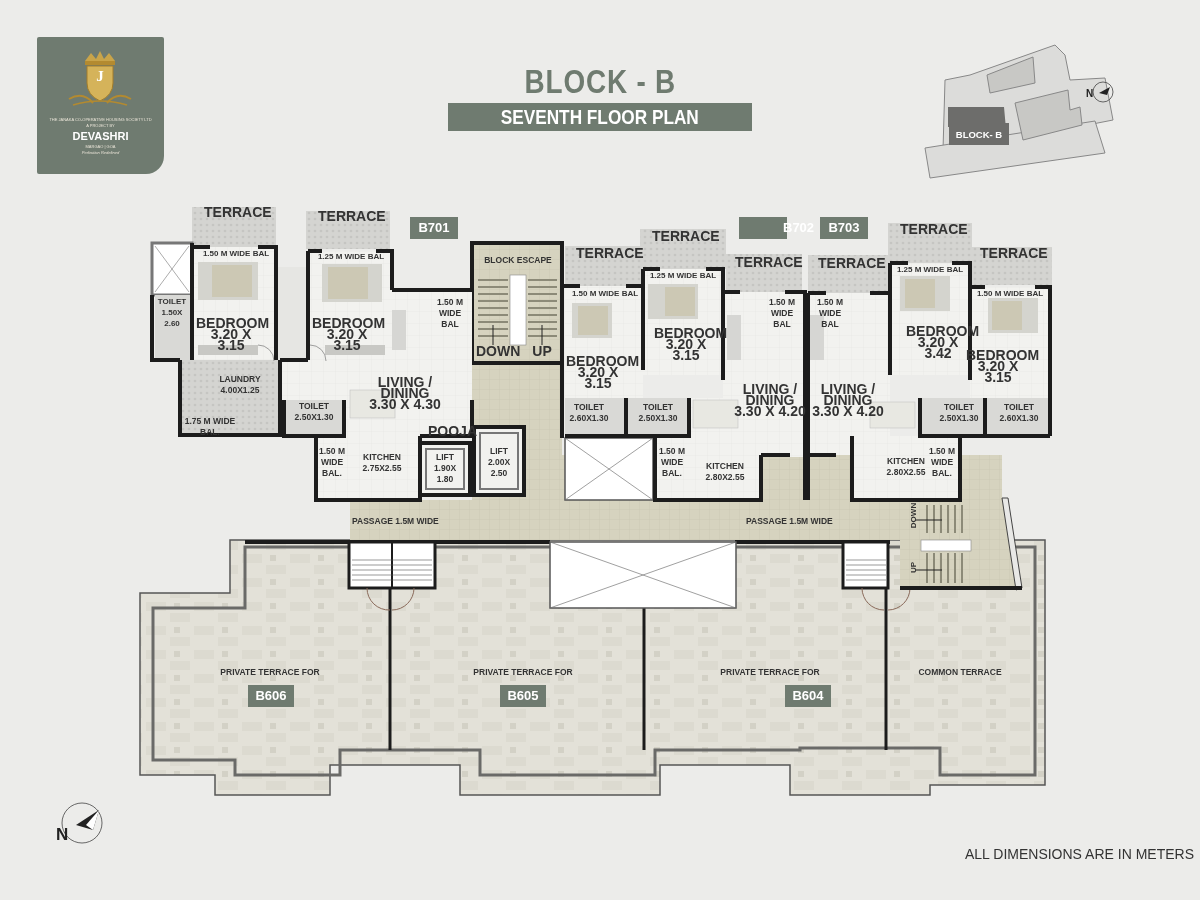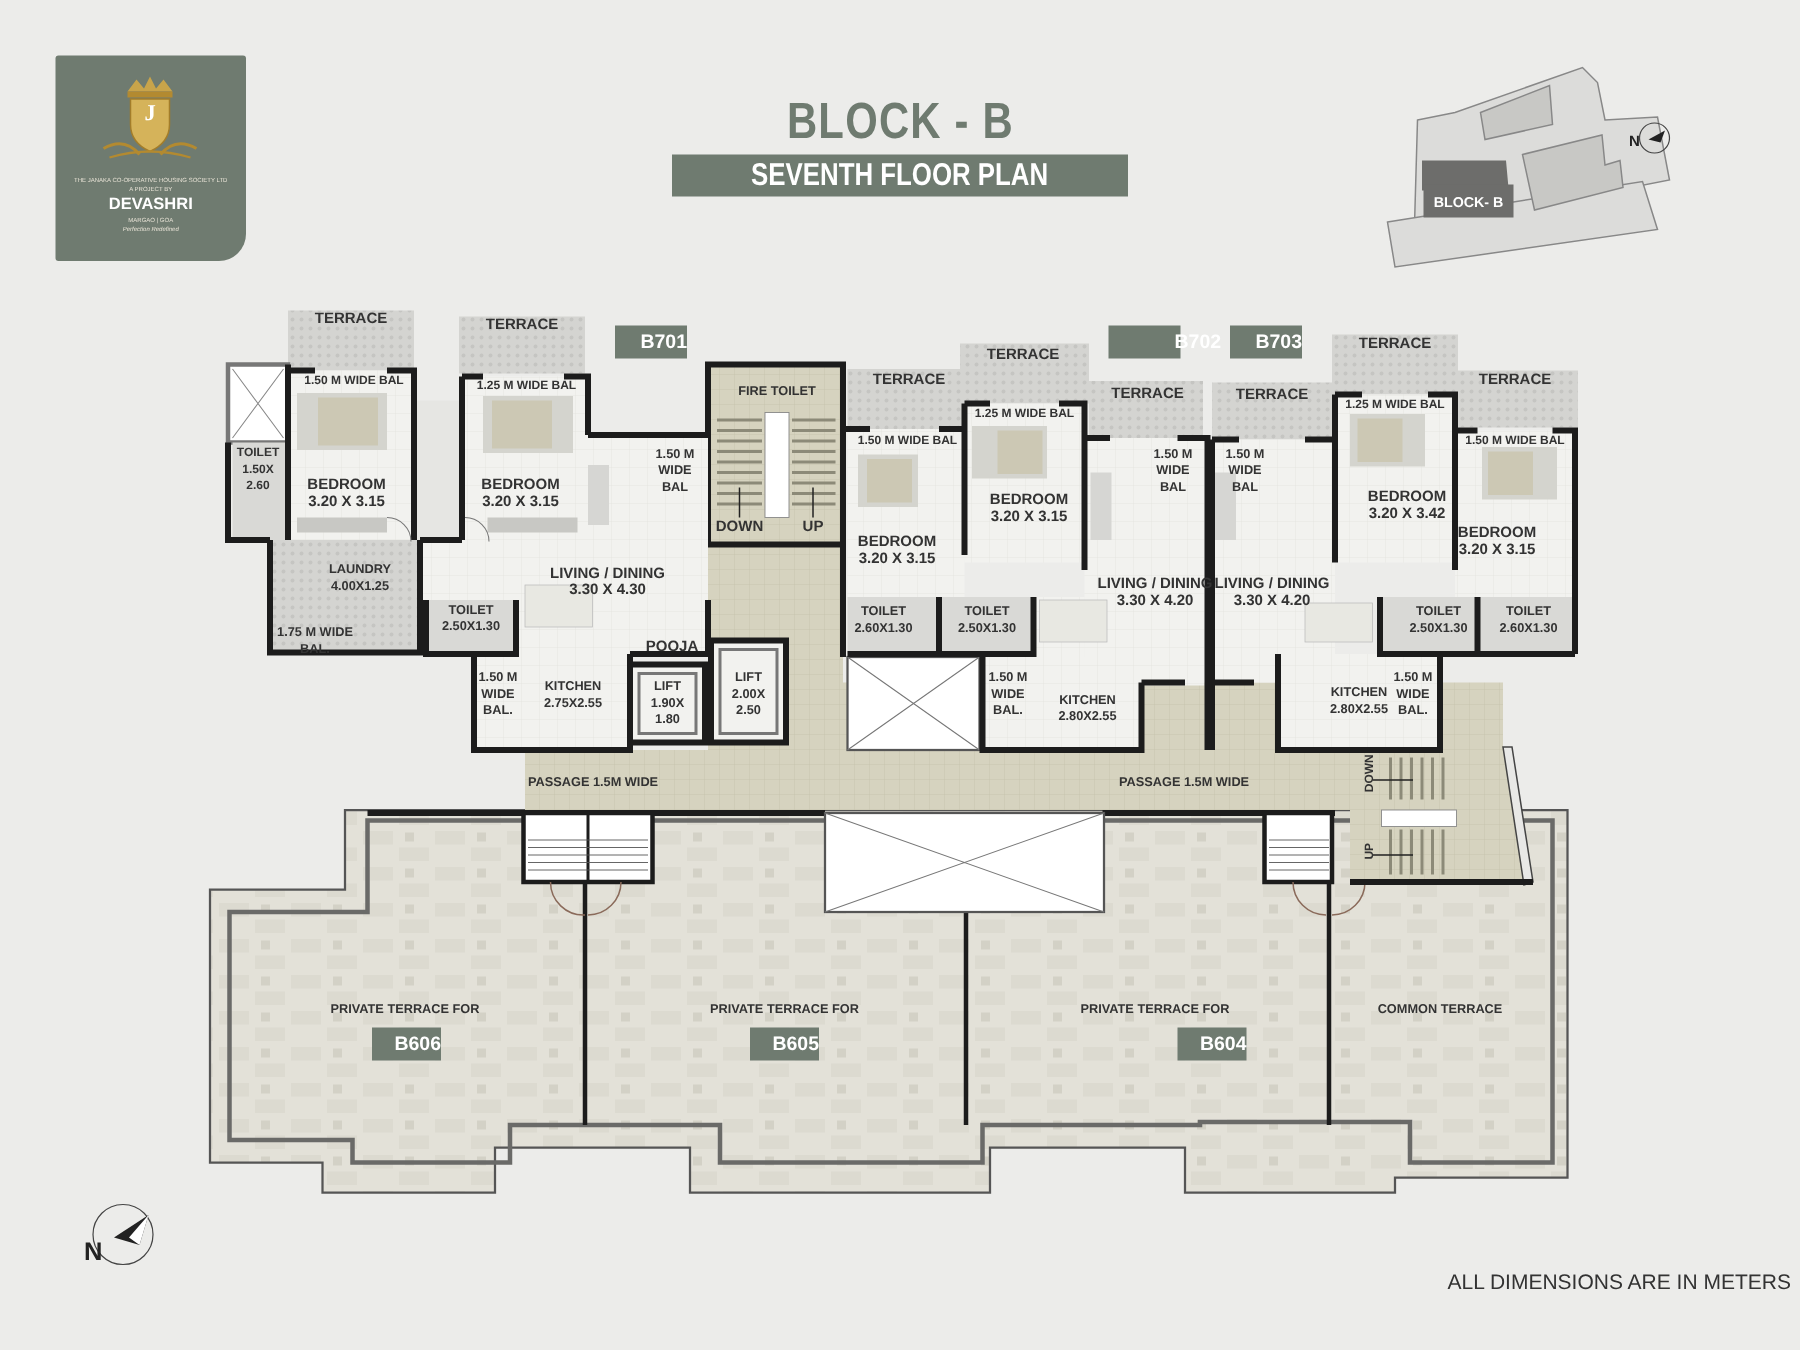--- a/index.html
+++ b/index.html
@@ -1,20 +1,20 @@
 <!DOCTYPE html>
 <html><head>
 <meta charset="utf-8">
 <style>
   * { box-sizing: border-box; margin: 0; padding: 0; }
   body { width: 1200px; height: 900px; background: #ececea; font-family: "Liberation Sans", sans-serif; position: relative; overflow: hidden; }
   .abs { position: absolute; }
-  .lbl { position: absolute; font-family: "Liberation Sans", sans-serif; font-weight: bold; color: #333; font-size: 10px; text-align: center; line-height: 11px; white-space: pre-line; }
+  .lbl { position: absolute; font-family: "Liberation Sans", sans-serif; font-weight: bold; color: #333; font-size: 14px; text-align: center; line-height: 11px; white-space: pre-line; }
   .lbl span { display: block; }
-  .badge { position: absolute; background: #6f7b70; color: #fff; font-weight: bold; font-size: 13px; text-align: right; line-height: 22px; height: 22px; font-family: "Liberation Sans", sans-serif; }
+  .badge { position: absolute; background: #6f7b70; color: #fff; font-weight: bold; font-size: 13px; text-align: center; line-height: 22px; height: 22px; font-family: "Liberation Sans", sans-serif; }
   
   #logo { left: 37px; top: 37px; width: 127px; height: 137px; background: #6f7b70; border-radius: 2px 2px 18px 2px; }
   #crest { left: 26px; top: 12px; width: 74px; height: 62px; }
   #logo-l1 { left: 0; width: 127px; top: 80px; font-size: 4px; color: #e8e3d6; text-align: center; }
   #logo-l2 { left: 0; width: 127px; top: 86px; font-size: 4px; color: #e8e3d6; text-align: center; }
   #logo-brand { left: 0; width: 127px; top: 93px; font-size: 11px; font-weight: bold; color: #fff; text-align: center; }
   #logo-l3 { left: 0; width: 127px; top: 107px; font-size: 4px; color: #e8e3d6; text-align: center; }
   #logo-l4 { left: 0; width: 127px; top: 113px; font-size: 4px; color: #e8e3d6; text-align: center; font-style: italic; }
   
   #title { left: 448px; top: 62px; width: 304px; text-align: center; font-size: 34px; font-weight: bold; color: #6f7b70; letter-spacing: 1px; }
@@ -293,21 +293,21 @@
 <div class="lbl" style="left:312px;top:318px;width:70px;"><span>BEDROOM</span><span>3.20 X 3.15</span></div>
 <div class="lbl" style="left:432px;top:297px;width:36px;font-size:8.5px;">1.50 M WIDE BAL</div>
 <div class="lbl" style="left:200px;top:374px;width:80px;font-size:8.5px;"><span>LAUNDRY</span><span>4.00X1.25</span></div>
 <div class="lbl" style="left:182px;top:416px;width:56px;font-size:8.5px;">1.75 M WIDE BAL.</div>
 <div class="lbl" style="left:360px;top:377px;width:90px;"><span>LIVING / DINING</span><span>3.30 X 4.30</span></div>
 <div class="lbl" style="left:286px;top:401px;width:56px;font-size:8.5px;"><span>TOILET</span><span>2.50X1.30</span></div>
 <div class="lbl" style="left:318px;top:446px;width:28px;font-size:8.5px;">1.50 M WIDE BAL.</div>
 <div class="lbl" style="left:352px;top:452px;width:60px;font-size:8.5px;"><span>KITCHEN</span><span>2.75X2.55</span></div>
 <div class="lbl" style="left:428px;top:426px;width:40px;">POOJA</div>
 
-<div class="lbl" style="left:478px;top:255px;width:80px;font-size:8.5px;">FIRE TOILET</div>
+<div class="lbl" style="left:478px;top:255px;width:80px;font-size:8.5px;">BLOCK ESCAPE</div>
 <div class="lbl" style="left:476px;top:346px;width:34px;">DOWN</div>
 <div class="lbl" style="left:528px;top:346px;width:28px;">UP</div>
 <div class="lbl" style="left:426px;top:452px;width:38px;font-size:8.5px;"><span>LIFT</span><span style="width:28px;margin:0 auto;">1.90X 1.80</span></div>
 <div class="lbl" style="left:480px;top:446px;width:38px;font-size:8.5px;"><span>LIFT</span><span style="width:28px;margin:0 auto;">2.00X 2.50</span></div>
 <div class="lbl" style="left:352px;top:516px;width:140px;text-align:left;font-size:8.5px;">PASSAGE 1.5M WIDE</div>
 <div class="lbl" style="left:746px;top:516px;width:140px;text-align:left;font-size:8.5px;">PASSAGE 1.5M WIDE</div>
 <div class="lbl" style="left:898px;top:510px;width:30px;font-size:8px;transform:rotate(-90deg);">DOWN</div>
 <div class="lbl" style="left:898px;top:562px;width:30px;font-size:8px;transform:rotate(-90deg);">UP</div>
 
 <div class="lbl" style="left:576px;top:248px;width:60px;">TERRACE</div>

